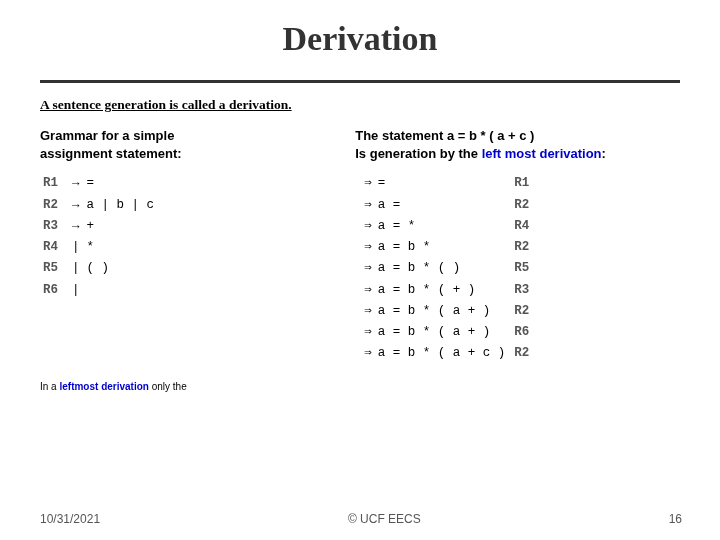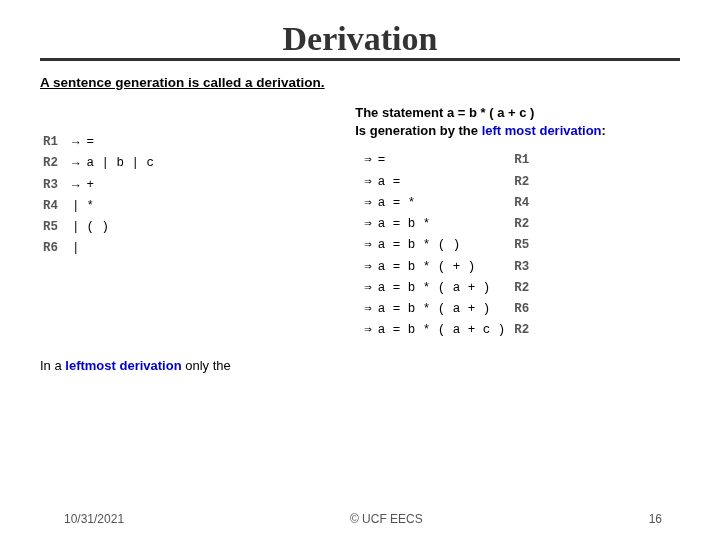--- a/index.html
+++ b/index.html
@@ -14,34 +14,35 @@
     }
     .slide {
       width: 720px;
       height: 540px;
       padding: 20px 40px;
       position: relative;
     }
     .title-area {
       text-align: center;
       border-bottom: 3px solid #333;
-      padding-bottom: 0;
+      padding-bottom: 22px;
       margin-bottom: 14px;
     }
     .slide-title {
       font-size: 34px;
       font-weight: bold;
       color: #333;
       font-family: Georgia, serif;
     }
     .subtitle-line {
       font-size: 13.5px;
       font-weight: bold;
       text-decoration: underline;
       margin-bottom: 14px;
+      font-family: Liberation Serif, serif;
     }
     .two-col {
       display: flex;
       gap: 20px;
       margin-bottom: 14px;
     }
     .col-left {
       flex: 1;
     }
     .col-right {
@@ -81,50 +82,50 @@
       font-family: 'Courier New', monospace;
     }
     .derivation-steps table {
       border-collapse: collapse;
     }
     .derivation-steps td {
       padding: 0 3px;
       vertical-align: top;
     }
     .leftmost-note {
-      font-size: 13px;
+      font-size: 10px;
       line-height: 1.5;
       margin-top: 6px;
     }
     .footer {
       position: absolute;
       bottom: 14px;
       left: 40px;
-      right: 58px;
+      right: 38px;
       display: flex;
       justify-content: space-between;
       font-size: 12px;
       color: #555;
-      margin-left: 24px;
     }
   </style>
 </head>
 <body>
 
 <div class="slide">
   <div class="title-area">
     <div class="slide-title">Derivation</div>
   </div>
 
   <div class="subtitle-line">A sentence generation is called a derivation.</div>
 
   <div class="two-col">
     <div class="col-left">
       <div class="grammar-header">
-        <br>
+        <span>Grammar for a simple</span><br>
+        <span>assignment statement:</span>
       </div>
       <div class="grammar-rules">
         <table>
           <tbody id="grammar-rules-body">
               <tr>
     <td style="padding-right:4px; font-weight:bold; color:#555;">R1</td>
     <td style="padding-right:4px; white-space:nowrap;"><assbn></assbn></td>
     <td style="padding-right:4px;">→</td>
     <td><id> = <expr></expr></id></td>
   </tr>

